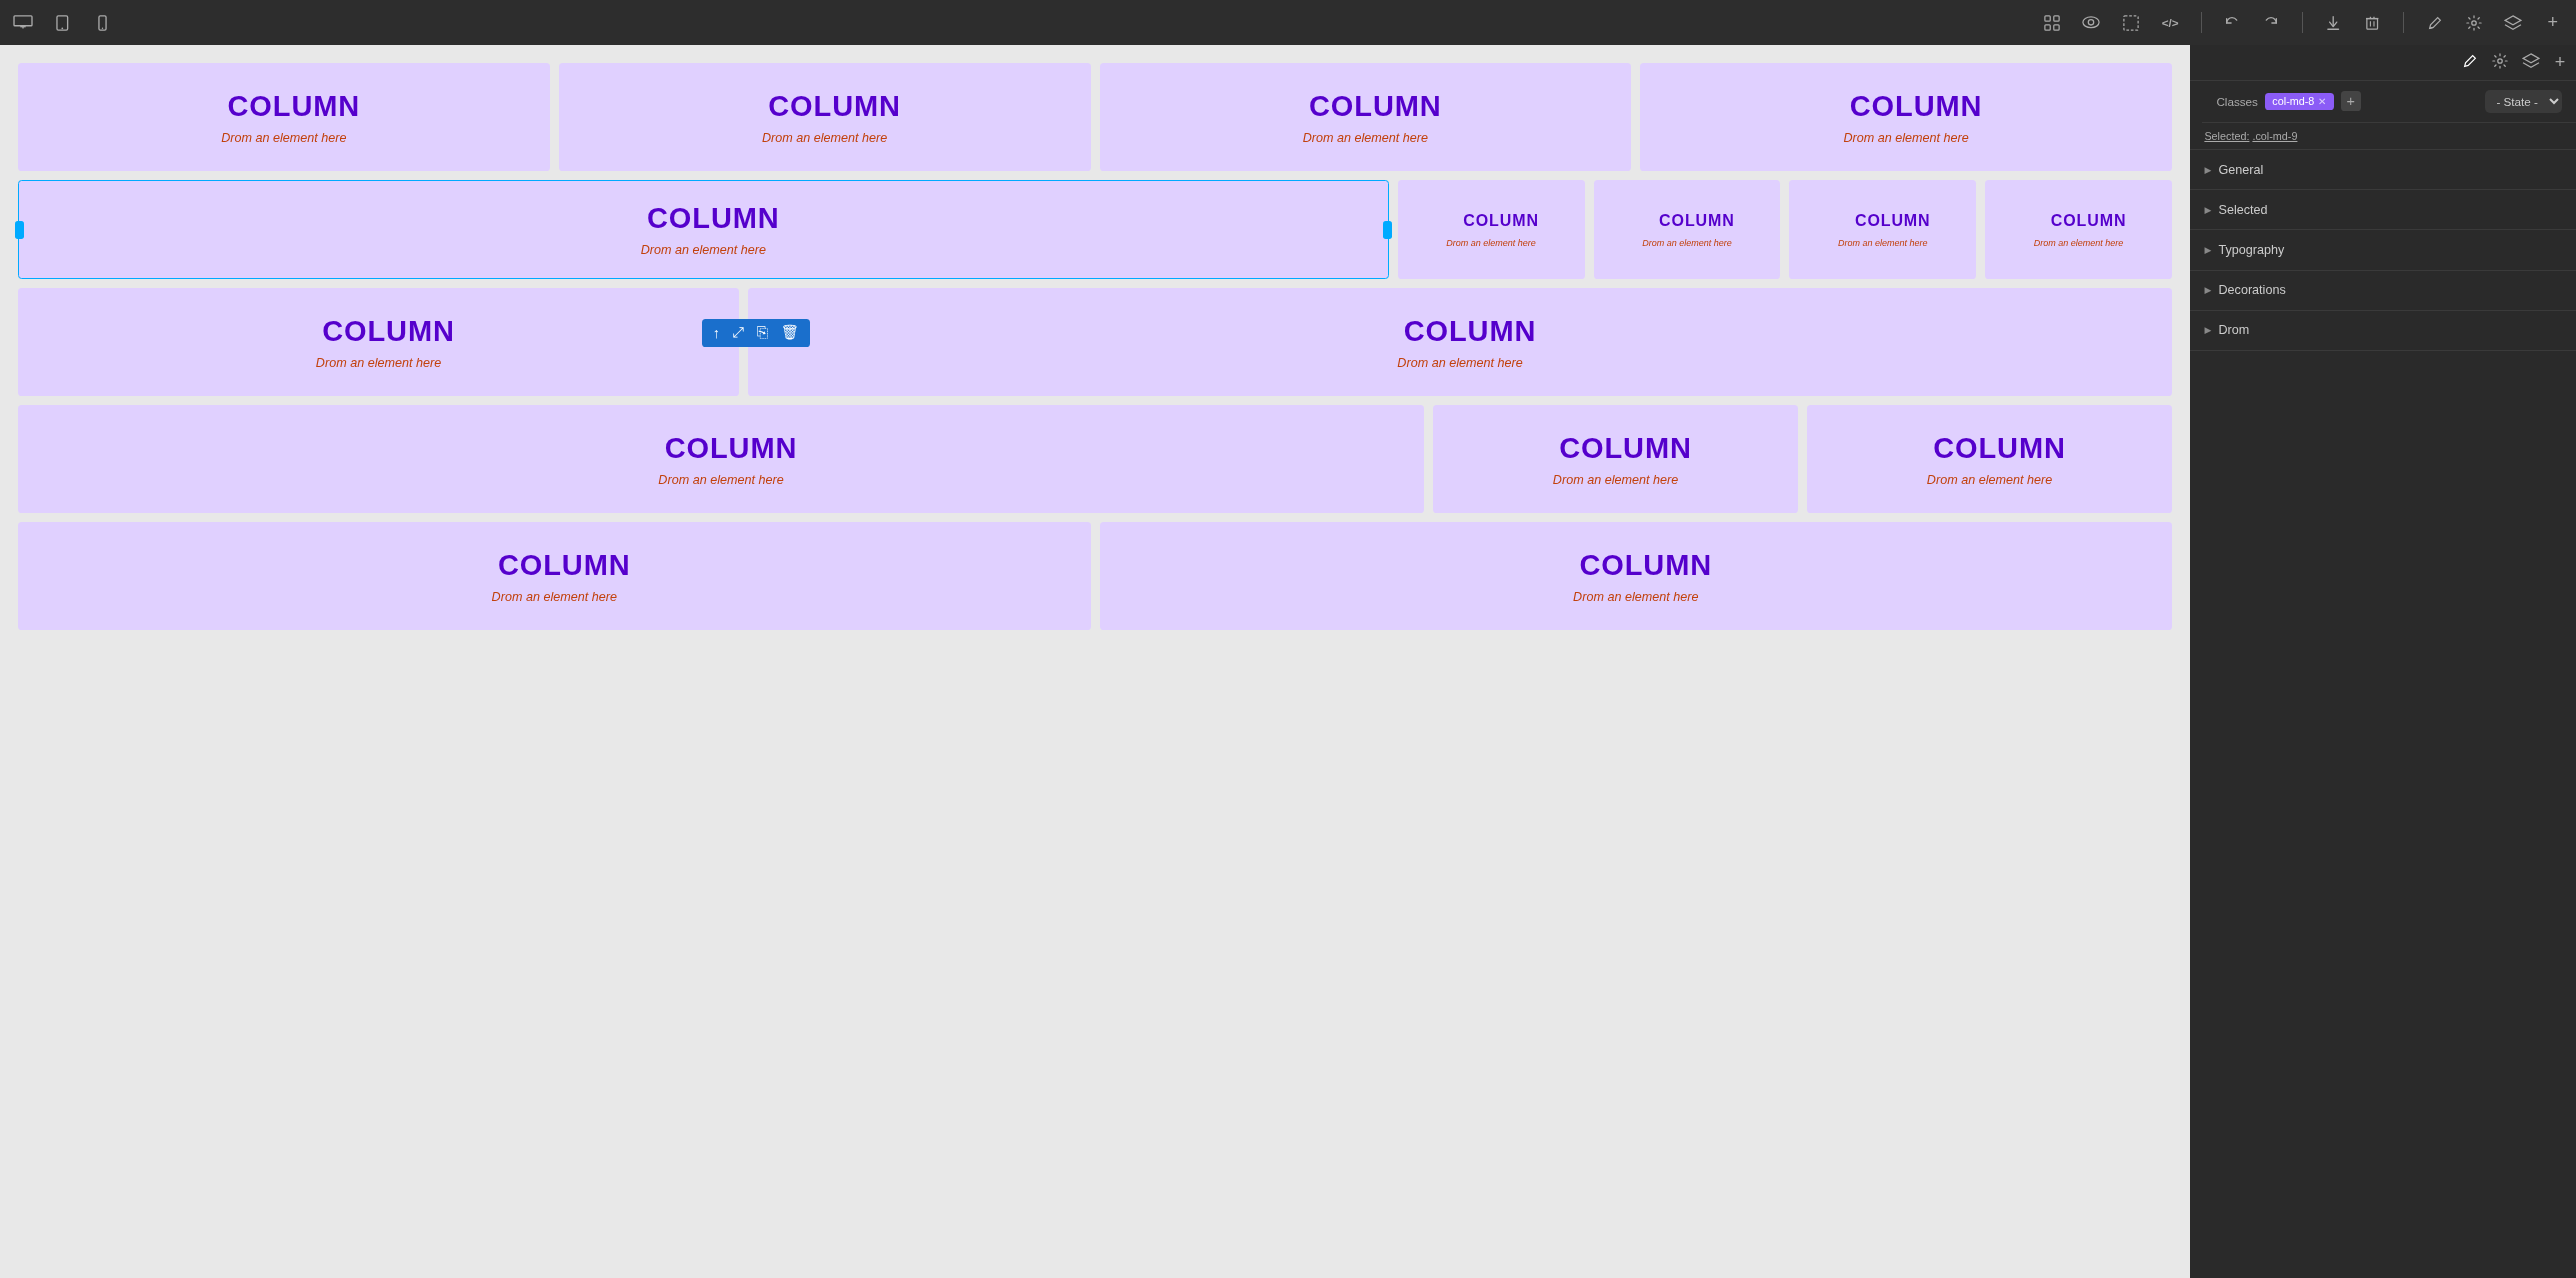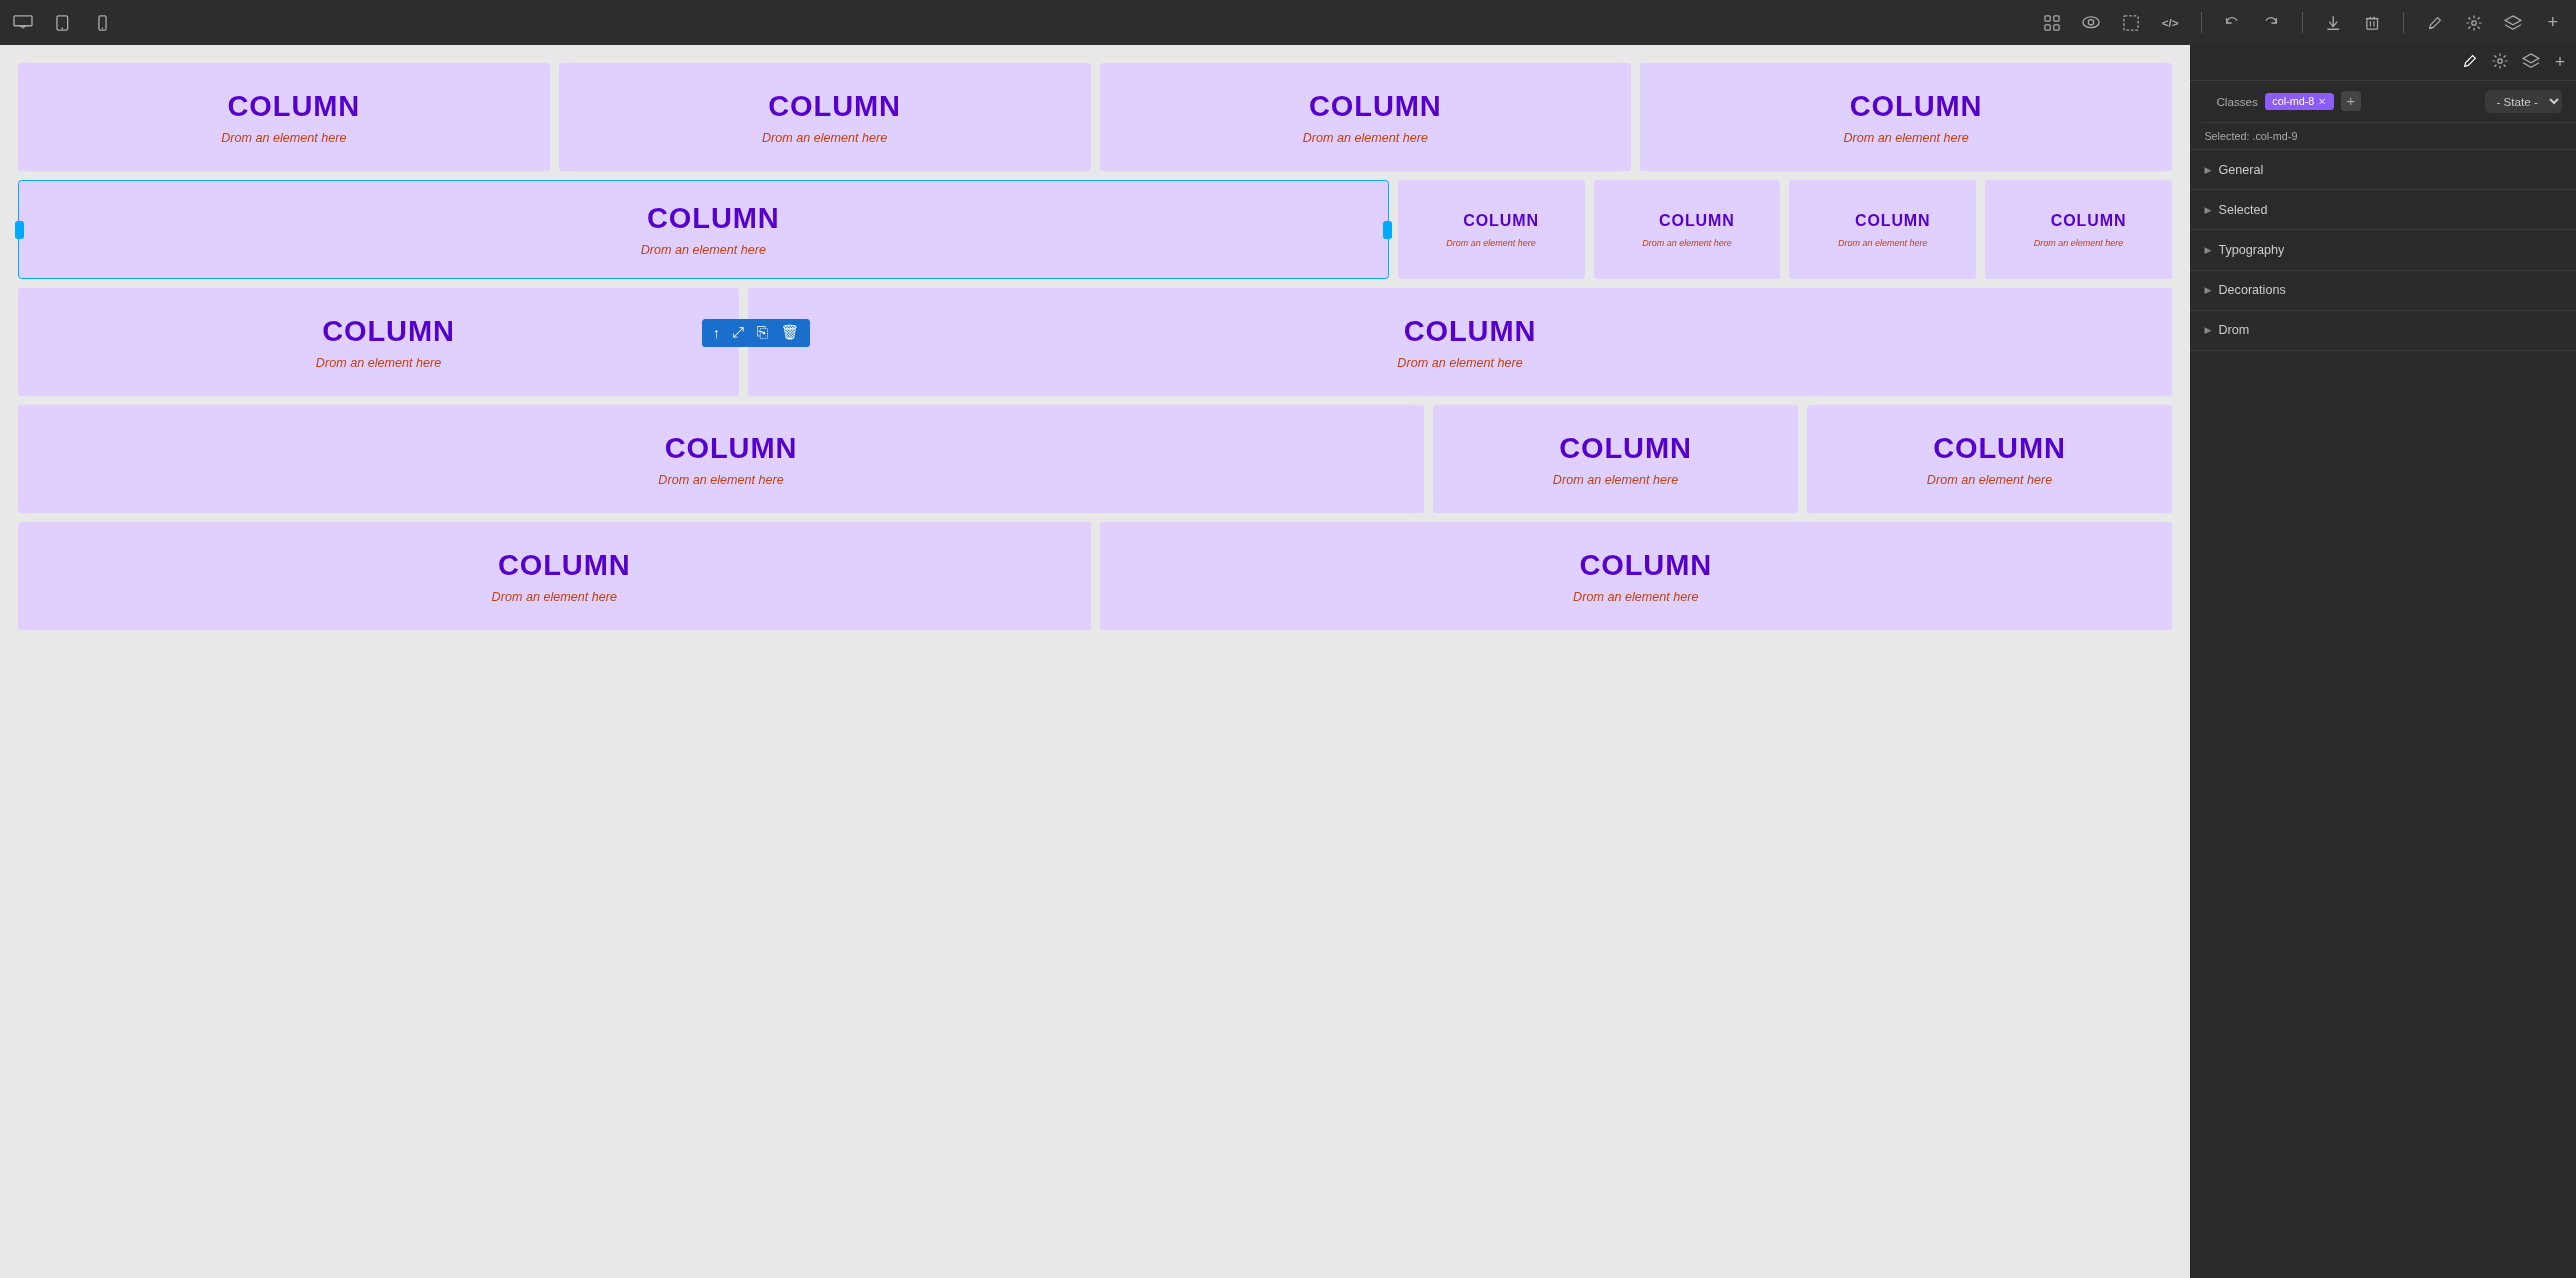--- a/index.html
+++ b/index.html
@@ -222,21 +222,21 @@
       cursor: pointer;
     }
 
     
     .selected-info {
       padding: 7.2px 14.4px;
       font-size: 10.8px;
       color: #888;
       border-bottom: 0.9px solid #3a3a3a;
     }
-    .selected-info span { color: #aaa; }
+    .selected-info span { color: #aaa; text-decoration: underline; }
 
     
     .panel-section {
       border-bottom: 0.9px solid #3a3a3a;
     }
     .panel-section-header {
       display: flex;
       align-items: center;
       padding: 12.6px 14.4px;
       cursor: pointer;

